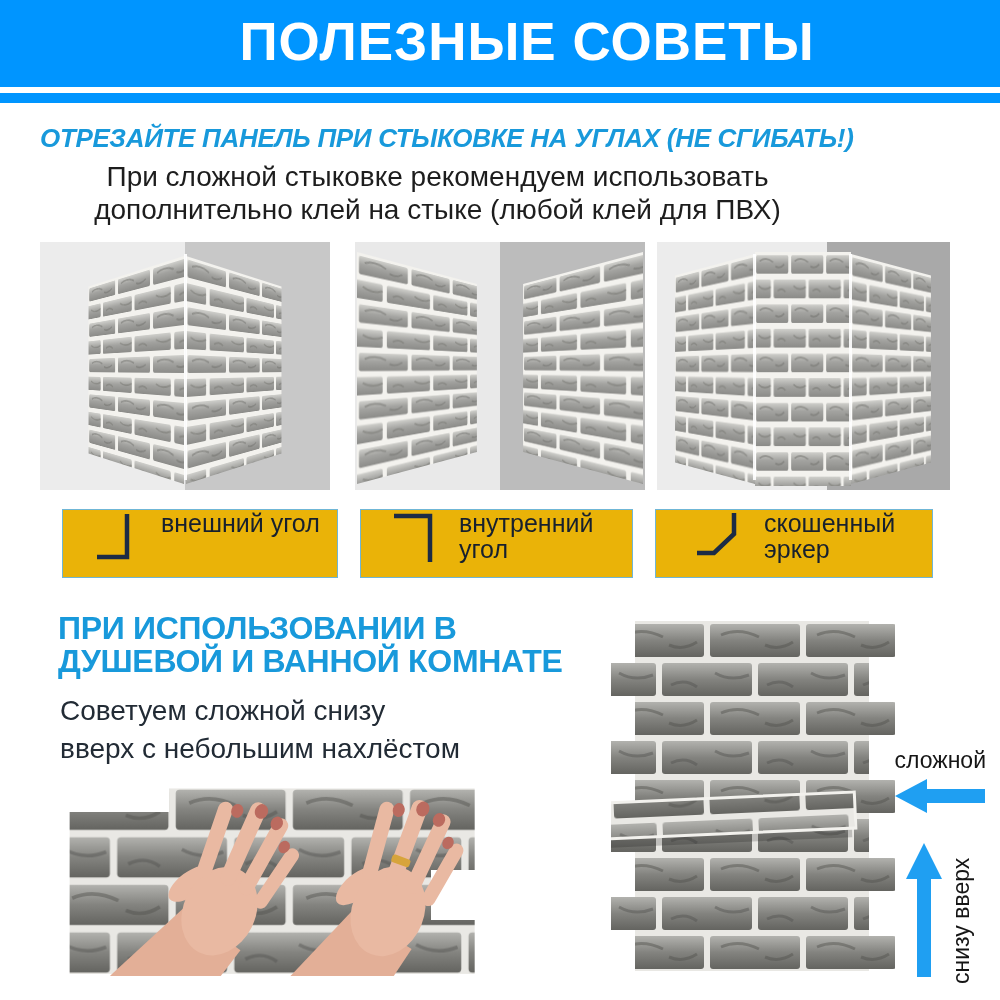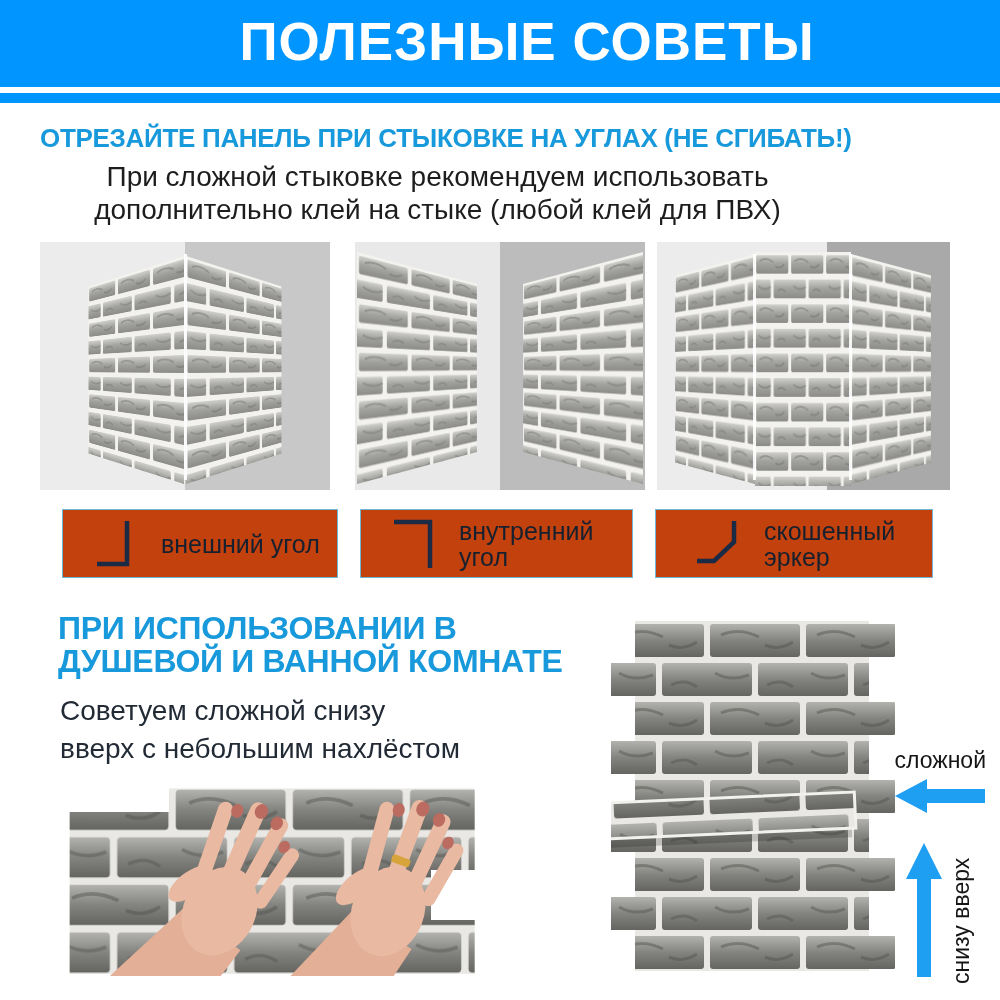--- a/index.html
+++ b/index.html
@@ -8,21 +8,21 @@
 
   
   .header{position:absolute;left:0;top:0;width:1000px;height:87px;background:#0095ff;
           display:flex;align-items:center;justify-content:center;padding-left:27px;}
   .header-title{color:#ffffff;font-weight:bold;font-size:53px;letter-spacing:1px;padding-bottom:4px;}
   .rule-white{position:absolute;left:0;top:87px;width:1000px;height:6px;background:#ffffff;}
   .rule-blue{position:absolute;left:0;top:93px;width:1000px;height:10px;background:#0095ff;}
 
   
   .h-blue{position:absolute;color:#1899db;font-weight:bold;letter-spacing:-0.3px;}
-  .sec1-heading{left:40px;top:122px;width:935px;font-size:26px;line-height:32px;}
+  .sec1-heading{left:40px;top:122px;width:935px;font-size:26px;line-height:32px;font-style:italic;}
   .sec1-body{position:absolute;left:55px;top:160px;width:765px;font-size:28px;line-height:33px;color:#1d1d1d;text-align:center;}
 
   
   .fig{position:absolute;top:242px;height:248px;}
   .fig-ext{left:40px;width:290px;}
   .fig-int{left:355px;width:290px;}
   .fig-bay{left:657px;width:293px;}
   .fig-bg{position:absolute;top:0;bottom:0;}
   .fig-ext .bg-l{left:0;width:50%;background:#ececec;}
   .fig-ext .bg-r{right:0;width:50%;background:#c8c8c8;}
@@ -45,22 +45,22 @@
            transform-origin:100% 50%;transform:perspective(300px) rotateY(-35deg);}
   .w-bay-c{left:98px;top:10px;width:96px;height:234px;}
   .w-bay-r{left:194px;top:12px;width:120px;height:230px;
            transform-origin:0% 50%;transform:perspective(300px) rotateY(35deg);}
   .joint{position:absolute;width:3px;top:12px;bottom:10px;background:#ffffff;opacity:.9;z-index:3;}
   .joint-mid{left:calc(50% - 1.5px);}
   .joint-b1{left:96px;}
   .joint-b2{left:192px;}
 
   
-  .card{position:absolute;top:509px;height:69px;background:#c2410c;border:1.6px solid #6fb6d6;
-        display:flex;align-items:center;box-sizing:border-box;}
+  .card{position:absolute;top:509px;height:69px;background:#eab308;border:1.6px solid #6fb6d6;
+        display:flex;align-items:flex-start;box-sizing:border-box;}
   .card-1{left:62px;width:276px;}
   .card-2{left:360px;width:273px;}
   .card-3{left:655px;width:278px;}
   .card-icon{flex:0 0 auto;margin-left:28px;}
   .card-3 .card-icon{margin-left:38px;}
   .card-label{margin-left:22px;font-size:25px;line-height:26px;color:#17202e;}
   .card-1 .card-label{width:176px;}
   .card-2 .card-label{width:152px;}
   .card-3 .card-label{width:152px;}
 

